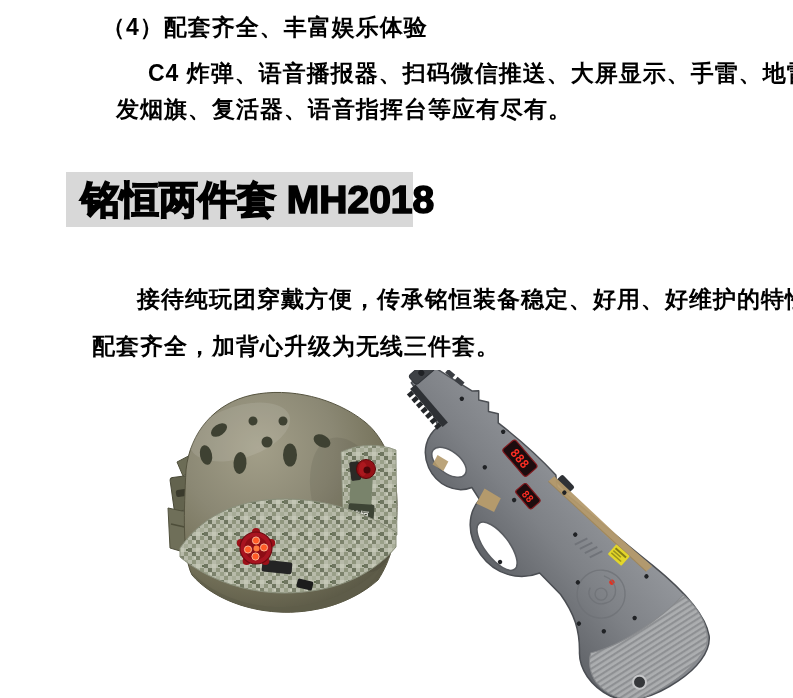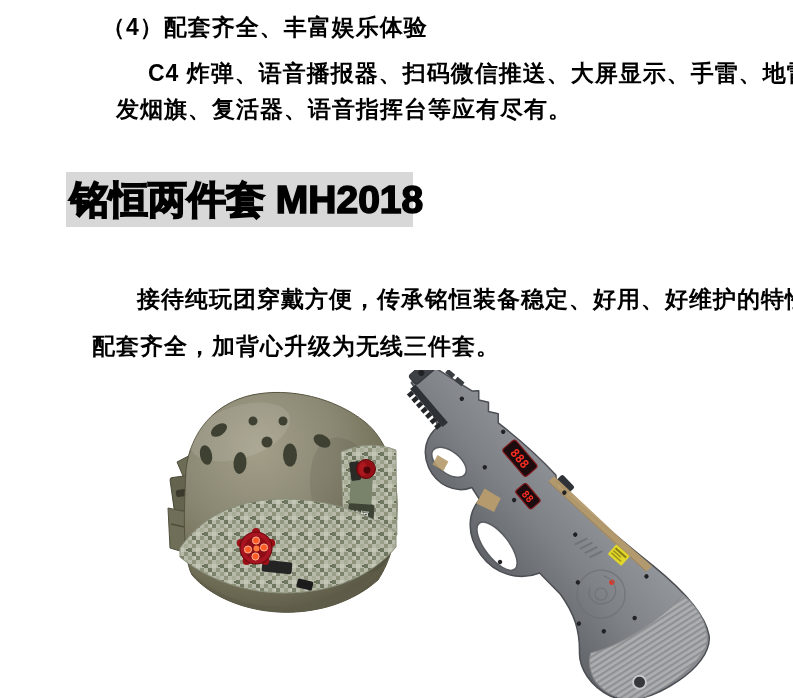--- a/index.html
+++ b/index.html
@@ -4,21 +4,21 @@
 <style>
   html,body{margin:0;padding:0;background:#fff;}
   body{width:793px;height:698px;overflow:hidden;
        font-family:"Liberation Sans","DejaVu Sans",sans-serif;}
   .page{position:relative;width:793px;height:588px;background:var(--page-bg,#fff);}
   .cn{position:absolute;color:var(--text,#000);font-weight:bold;font-size:23px;
       letter-spacing:1px;white-space:nowrap;}
   .title-box{position:absolute;left:66px;top:172px;width:347px;height:55px;
       background:var(--title-bg,#d8d8d8);display:flex;align-items:center;}
   .title-text{font-size:39px;font-weight:900;color:var(--text,#000);
-      letter-spacing:0px;padding-left:4px;white-space:nowrap;
+      letter-spacing:0px;padding-left:15px;white-space:nowrap;
       -webkit-text-stroke:1.6px #000;}
   .photo{position:absolute;left:80px;top:370px;width:640px;height:328px;}
   svg text.disp{font-family:"DejaVu Sans Mono","Liberation Mono",monospace;font-weight:bold;}
   svg text.lbl{font-family:"Liberation Sans",sans-serif;font-weight:bold;}
 </style>
 </head>
 <body>
 
 <div class="page">
 

